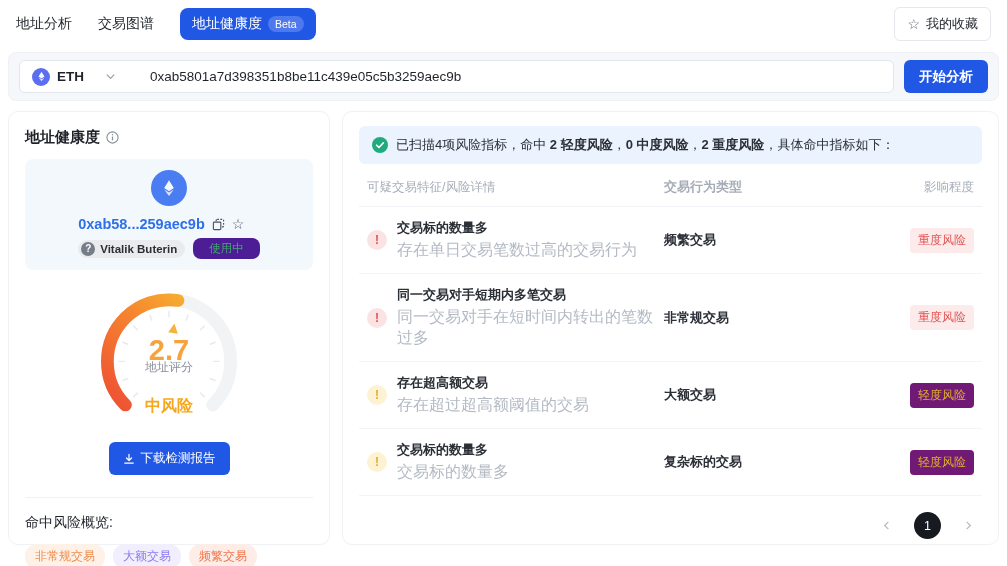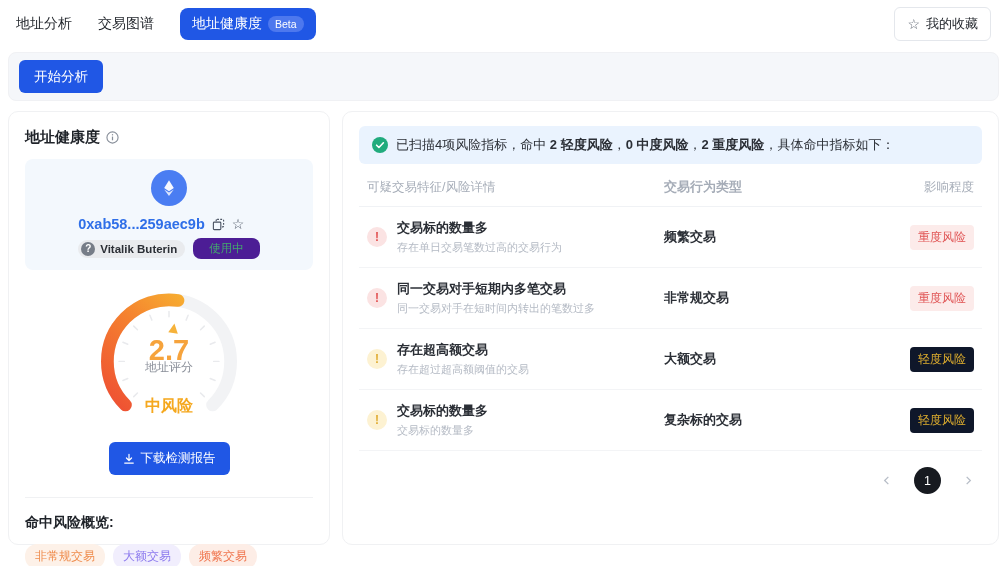--- a/index.html
+++ b/index.html
@@ -23,21 +23,21 @@
     height:33px; display:flex; align-items:center; padding:0 12px; margin-right:10px; }
   .chain-select { display:flex; align-items:center; gap:7px; cursor:pointer; min-width:118px; }
   .coin { width:18px; height:18px; border-radius:50%; background:#5b6ef0; display:flex;
     align-items:center; justify-content:center; flex:none; }
   .chain-label { font-size:13.5px; font-weight:600; }
   .chev { color:#9aa1ad; margin-left:14px; display:flex; }
   .addr-input { border:none; outline:none; flex:1; font-size:13.5px; color:#1f2329;
     font-family:"Liberation Sans","DejaVu Sans",sans-serif; background:transparent; }
   .analyze-btn { background:#2057e5; color:#fff; border:none; border-radius:6px;
     height:33px; padding:0 15px; font-size:13.5px; cursor:pointer;
-    font-family:"Liberation Sans","DejaVu Sans",sans-serif; }
+    font-family:"Liberation Sans","DejaVu Sans",sans-serif;font-weight:bold; }
 
   
   .main { display:flex; gap:12px; margin:0 8px; height:434px; }
   .card { background:#fff; border:1px solid #f0f1f3; border-radius:10px; height:100%; }
   .left-card { width:322px; flex:none; padding:16px; }
   .right-card { flex:1; padding:14px 16px; display:flex; flex-direction:column; }
 
   
   .panel-title { font-size:15px; font-weight:700; display:flex; align-items:center; gap:6px; }
   .info-ic { display:flex; color:#878e99; }
@@ -60,45 +60,45 @@
     font-size:29px; font-weight:700; color:#f6a33c; }
   .g-label { position:absolute; top:79px; width:100%; text-align:center; font-size:12px; color:#8a8f99; }
   .g-risk  { position:absolute; top:116px; width:100%; text-align:center;
     font-size:16px; font-weight:700; color:#f5a81e; }
 
   .dl-row { text-align:center; margin-top:12px; }
   .dl-btn { background:#2057e5; color:#fff; border:none; border-radius:6px; padding:8px 14px;
     font-size:12.5px; cursor:pointer; display:inline-flex; align-items:center; gap:6px;
     font-family:"Liberation Sans","DejaVu Sans",sans-serif; }
   .divider { height:1px; background:#f0f1f3; margin:22px 0 16px; }
-  .overview-title { font-size:14px; font-weight:700; }
+  .overview-title { font-size:14px; font-weight:400; }
   .tags { display:flex; flex-wrap:wrap; gap:8px; margin-top:12px; }
   .tag { font-size:12px; border-radius:12px; padding:4px 10px; }
 
   
   .notice { background:#eaf3fe; border-radius:6px; padding:10px 13px; display:flex;
     align-items:center; gap:8px; font-size:13px; color:#2b2f36; }
   .notice b { font-weight:700; }
   .check-ic { width:16px; height:16px; flex:none; }
   .thead { display:flex; align-items:center; padding:14px 8px 10px; border-bottom:1px solid #f0f2f5;
     color:#a6adb8; font-size:12.5px; }
   .trow { display:flex; align-items:center; padding:12px 8px; border-bottom:1px solid #f3f4f6; }
   .c1 { flex:1; display:flex; align-items:center; gap:10px; }
   .c2 { width:190px; font-size:13px; font-weight:600; color:#2b2f36; }
   .c3 { width:120px; text-align:right; }
   .thead .c2 { font-weight:700; color:#a6adb8; }
   .ricon { width:20px; height:20px; border-radius:50%; flex:none; font-size:12px; font-weight:700;
     display:flex; align-items:center; justify-content:center; }
   .icon-severe { background:#fbe3e3; color:#e25353; }
   .icon-light  { background:#fdf2d2; color:#e0ac33; }
   .rtitle { font-size:13px; font-weight:700; color:#2b2f36; }
-  .rdetail { font-size:11px; color:#b4bac4; margin-top:3px; }
+  .rdetail { font-size:16px; color:#b4bac4; margin-top:3px; }
   .sev { display:inline-block; font-size:12px; border-radius:4px; padding:4px 8px; }
   .sev-severe { background:#fcebea; color:#e05555; }
-  .sev-light  { background:#0f172a; color:#dfae2e; }
+  .sev-light  { background:#701a75; color:#dfae2e; }
   .pagination { margin-top:16px; display:flex; align-items:center; justify-content:flex-end; gap:22px;
     padding-right:8px; }
   .pg-arrow { color:#b7bdc7; cursor:pointer; display:flex; }
   .pg-num { width:27px; height:27px; border-radius:50%; background:#171a20; color:#fff;
     font-size:12.5px; display:flex; align-items:center; justify-content:center; cursor:pointer; }
 </style>
 </head>
 <body>
 
 <div class="topbar">
@@ -108,20 +108,37 @@
     <span>地址健康度</span>
     <span class="beta-pill">Beta</span>
   </div>
   <button class="fav-btn">
     <span class="star-glyph">☆</span>
     <span>我的收藏</span>
   </button>
 </div>
 
 <div class="search-wrap">
+  <div class="search-box">
+    <div class="chain-select">
+      <span class="coin">
+        <svg width="11" height="11" viewBox="0 0 16 16">
+            <path d="M8 1 L12.3 8.1 L8 10.8 L3.7 8.1 Z" fill="#fff" opacity="0.95"></path>
+            <path d="M8 12 L12.3 9.3 L8 15 L3.7 9.3 Z" fill="#fff" opacity="0.8"></path>
+          </svg>
+      </span>
+      <span class="chain-label">ETH</span>
+      <span class="chev">
+        <svg width="11" height="11" viewBox="0 0 12 12">
+            <path d="M2 4l4 4 4-4" fill="none" stroke="currentColor" stroke-width="1.4"></path>
+          </svg>
+      </span>
+    </div>
+    <input class="addr-input" type="text" value="0xab5801a7d398351b8be11c439e05c5b3259aec9b" style="">
+  </div>
   <button class="analyze-btn">开始分析</button>
 </div>
 
 <div class="main">
 
   <div class="card left-card">
     <div class="panel-title">
       <span>地址健康度</span>
       <span class="info-ic">
         <svg width="13" height="13" viewBox="0 0 14 14">

